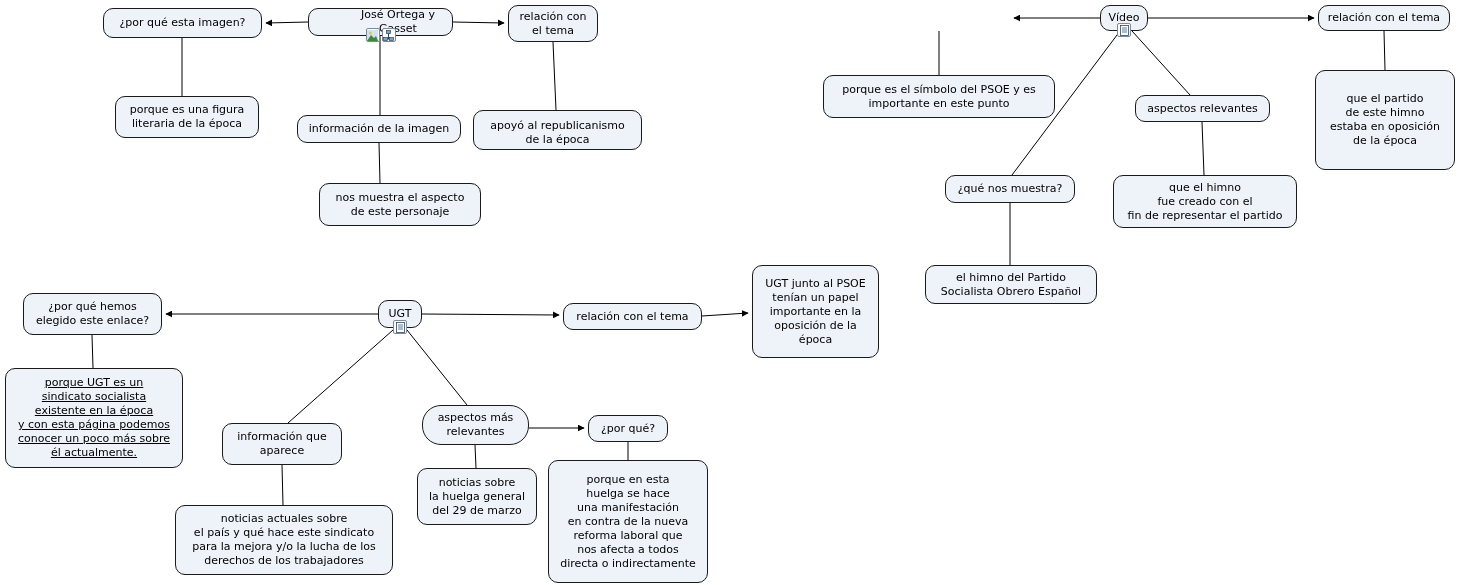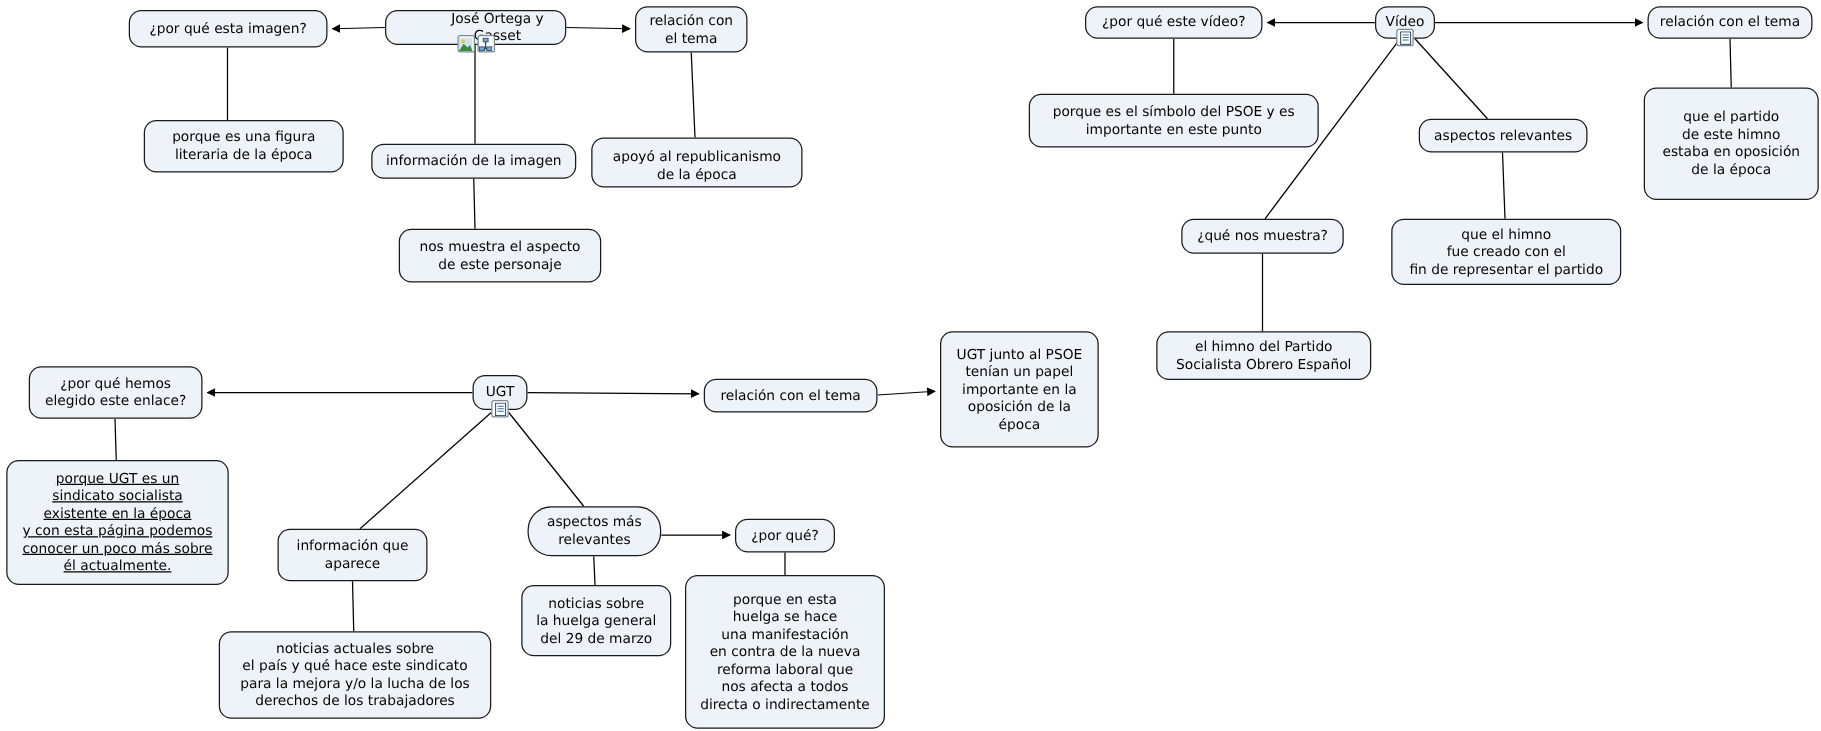--- a/index.html
+++ b/index.html
@@ -119,21 +119,21 @@
             <rect x="6.5" y="7.5" width="4" height="3" fill="#6fa8dc" stroke="#334455" stroke-width="0.7"></rect>
           </svg>
       </span>
     </span>
   </div>
 
   <div class="node" style="left:103px; top:8px; width:159px; height:30px;">
     <span class="label">¿por qué esta imagen?</span>
   </div>
 
-  <div class="node" style="left:115px; top:96px; width:160px; height:42px;">
+  <div class="node" style="left:115px; top:96px; width:144px; height:42px;">
     <span class="label">porque es una figura
 literaria de la época</span>
   </div>
 
   <div class="node" style="left:508px; top:5px; width:90px; height:37px;">
     <span class="label">relación con
 el tema</span>
   </div>
 
   <div class="node" style="left:473px; top:110px; width:169px; height:40px;align-items:flex-end;">
@@ -155,34 +155,31 @@
     <span class="res-icons">
       <span class="res-icon">
         <svg width="11" height="11" viewBox="0 0 11 11">
             <rect x="1.5" y="0.5" width="8" height="10" fill="#ffffff" stroke="#334455" stroke-width="0.8"></rect>
             <path d="M3 3 H8 M3 5 H8 M3 7 H8" stroke="#3a6ea5" stroke-width="0.9"></path>
           </svg>
       </span>
     </span>
   </div>
 
-  <div class="node" style="left:868px; top:5px; width:142px; height:26px;">
-    <span class="label">¿por qué este vídeo?</span>
-  </div>
 
   <div class="node" style="left:823px; top:75px; width:232px; height:43px;">
     <span class="label">porque es el símbolo del PSOE y es
 importante en este punto</span>
   </div>
 
   <div class="node" style="left:1318px; top:5px; width:132px; height:26px;">
     <span class="label">relación con el tema</span>
   </div>
 
-  <div class="node" style="left:1315px; top:70px; width:140px; height:90px;">
+  <div class="node" style="left:1315px; top:70px; width:140px; height:100px;">
     <span class="label">que el partido
 de este himno
 estaba en oposición
 de la época</span>
   </div>
 
   <div class="node" style="left:945px; top:175px; width:130px; height:28px;">
     <span class="label">¿qué nos muestra?</span>
   </div>
 

